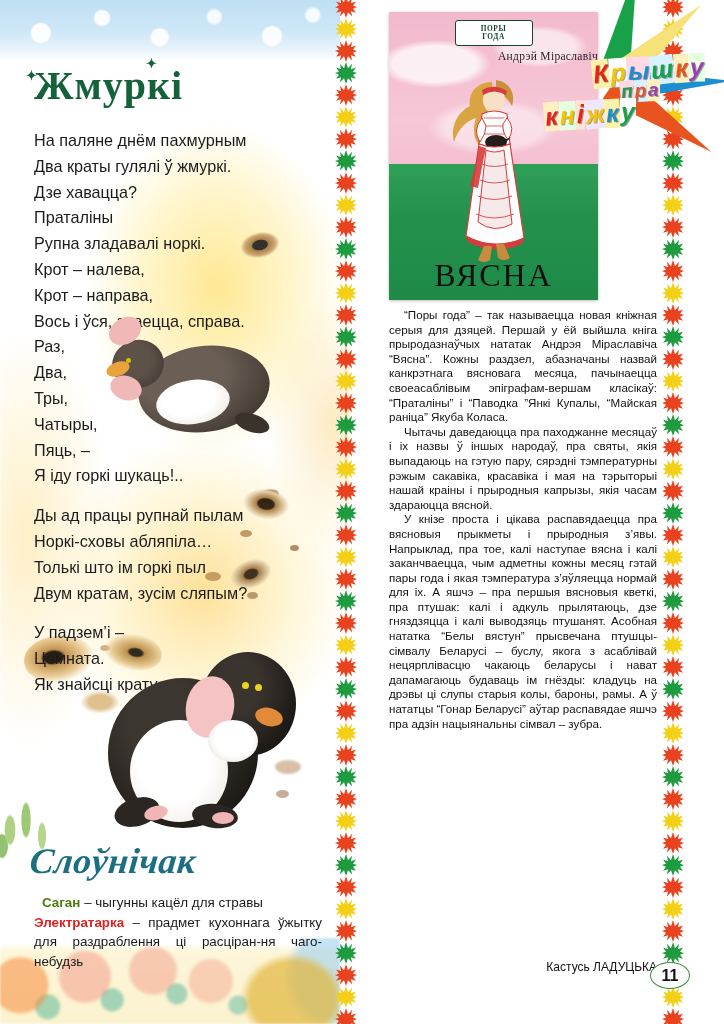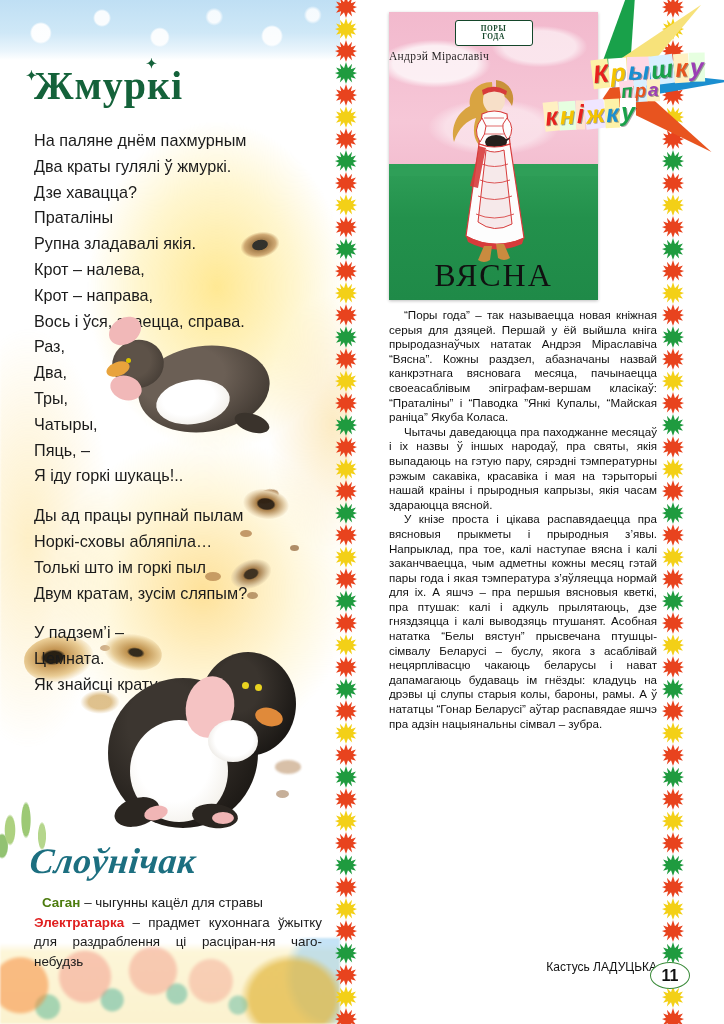--- a/index.html
+++ b/index.html
@@ -90,21 +90,21 @@
   .book-grass{position:absolute;left:0;right:0;top:152px;bottom:0;
     background:linear-gradient(180deg,#2f9f58 0%,#23914c 40%,#1f8a48 100%);}
   .book-grass:before{content:"";position:absolute;left:0;right:0;top:-10px;height:22px;
     background:radial-gradient(ellipse 120px 14px at 30% 100%, #2f9f58 0 70%, rgba(255,255,255,0) 72%),
                radial-gradient(ellipse 110px 12px at 78% 100%, #2f9f58 0 70%, rgba(255,255,255,0) 72%);}
   .book-seal{position:absolute;left:50%;top:8px;transform:translateX(-50%);
     width:76px;height:24px;border:1.6px solid #14462a;border-radius:3px;background:#ffffff;
     display:flex;flex-direction:column;align-items:center;justify-content:center;
     font-family:"Liberation Serif",serif;color:#14462a;font-weight:700;font-size:7.4px;line-height:8.4px;
     letter-spacing:.6px;}
-  .book-author{position:absolute;left:0;right:0;top:38px;text-align:left;
+  .book-author{position:absolute;left:0;right:0;top:38px;text-align:right;
     font-family:"Liberation Serif",serif;font-size:11.5px;color:#231f20;letter-spacing:.3px;}
   .book-title{position:absolute;left:0;right:0;bottom:6px;text-align:center;
     font-family:"Liberation Serif",serif;font-size:32px;color:#111;letter-spacing:2px;}
   .girl{position:absolute;left:50%;top:56px;transform:translateX(-50%);width:96px;height:206px;}
 
   
   .rays{position:absolute;left:612px;top:-6px;width:118px;height:160px;}
   .ray{position:absolute;left:0;top:74px;transform-origin:0 50%;height:0;width:0;
     border-style:solid;border-width:17px 0 17px 120px;border-color:transparent;}
   .logo{position:absolute;left:592px;top:56px;width:124px;height:74px;}
@@ -164,21 +164,21 @@
     <span class="star" style="left:112px;top:-6px;">✦</span>
     <span>Жмуркі</span>
   </div>
 
   <div class="poem">
     <div class="stanza">
       <div class="ln">На паляне днём пахмурным</div>
       <div class="ln">Два краты гулялі ў жмуркі.</div>
       <div class="ln">Дзе хавацца?</div>
       <div class="ln">Праталіны</div>
-      <div class="ln">Рупна зладавалі якія.</div>
+      <div class="ln">Рупна зладавалі норкі.</div>
       <div class="ln">Крот – налева,</div>
       <div class="ln">Крот – направа,</div>
       <div class="ln">Вось і ўся, здаецца, справа.</div>
       <div class="ln">Раз,</div>
       <div class="ln">Два,</div>
       <div class="ln">Тры,</div>
       <div class="ln">Чатыры,</div>
       <div class="ln">Пяць, –</div>
       <div class="ln">Я іду горкі шукаць!..</div>
     </div>

